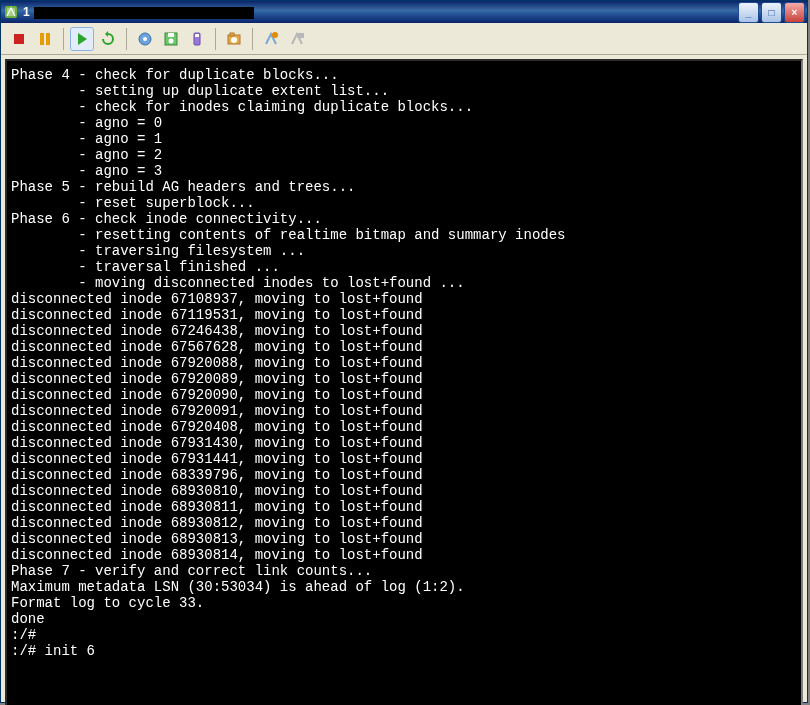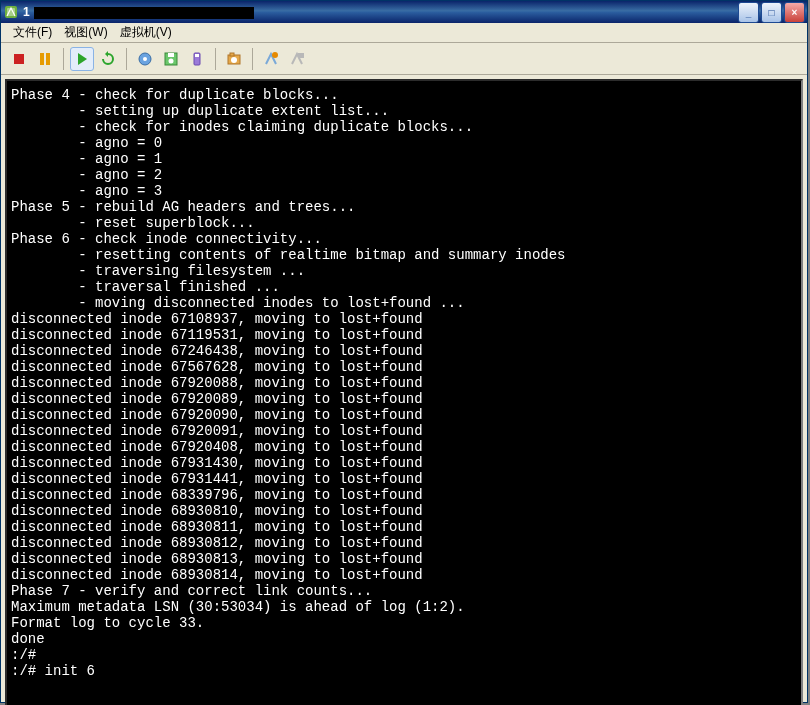--- a/index.html
+++ b/index.html
@@ -40,25 +40,20 @@
     <span class="titlebar-title">
       <span>1</span><span class="titlebar-redact"></span>
     </span>
     <div class="window-controls">
       <div class="win-btn">_</div>
       <div class="win-btn">□</div>
       <div class="win-btn close">×</div>
     </div>
   </div>
 
-  <div class="menubar">
-    <span class="menu-item">文件(F)</span>
-    <span class="menu-item">视图(W)</span>
-    <span class="menu-item">虚拟机(V)</span>
-  </div>
 
   <div class="toolbar">
     <div class="tb-btn">
       <svg width="16" height="16" viewBox="0 0 16 16">
           <rect x="3" y="3" width="10" height="10" fill="#cc2222"></rect>
         </svg>
     </div>
     <div class="tb-btn">
       <svg width="16" height="16" viewBox="0 0 16 16">
           <rect x="3" y="2" width="4" height="12" fill="#e69b00"></rect>

